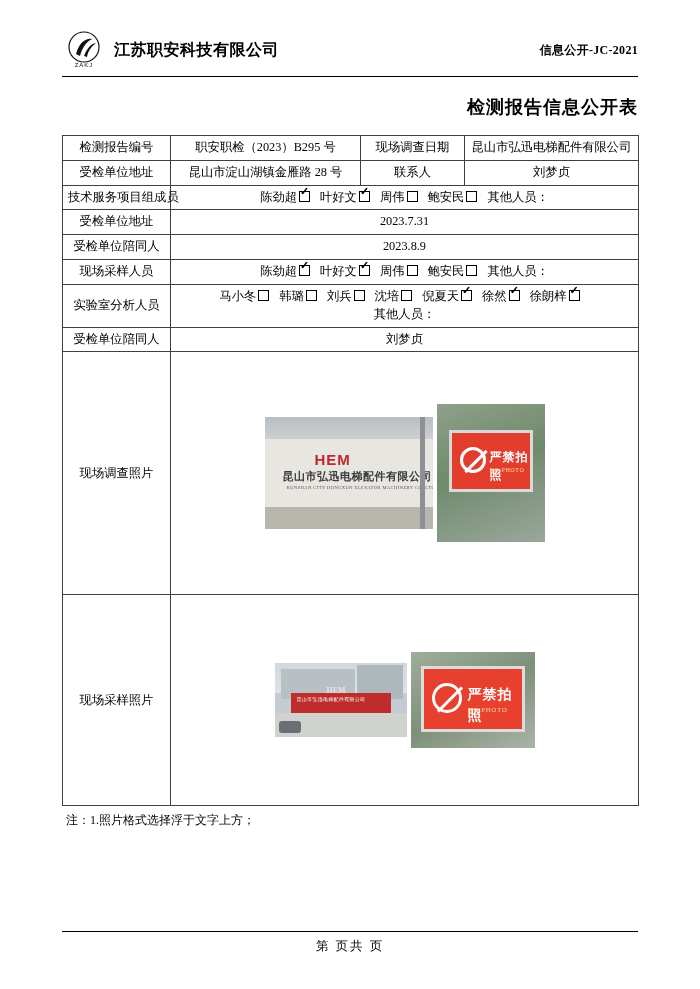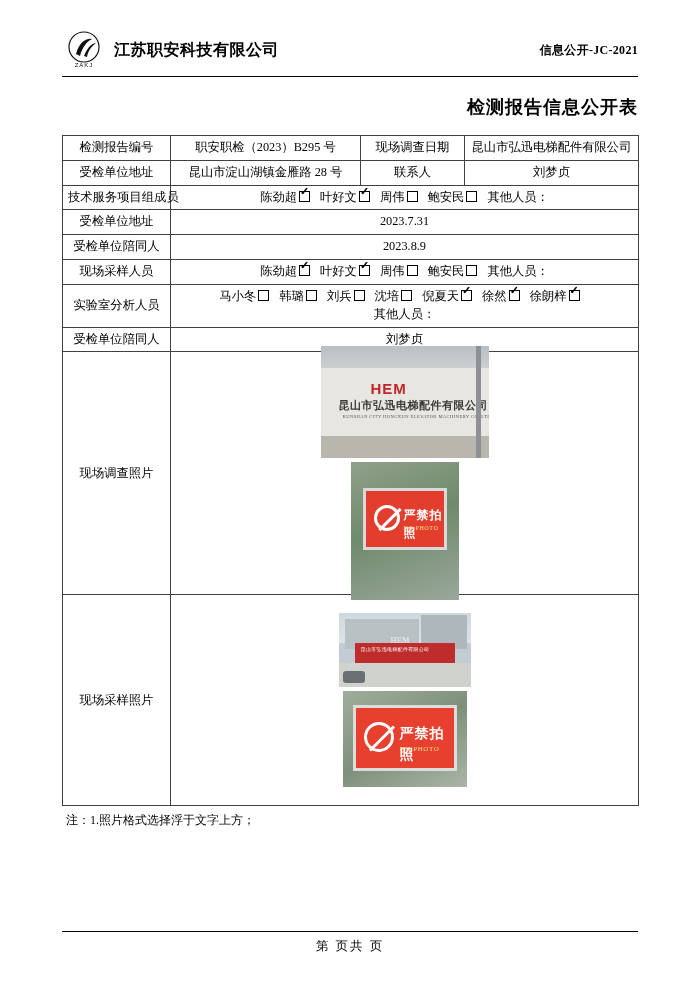--- a/index.html
+++ b/index.html
@@ -121,21 +121,20 @@
     padding: 0;
     position: relative;
   }
   .photo-wrap {
     position: absolute;
     inset: 0;
     display: flex;
     align-items: center;
     justify-content: center;
     gap: 4px;
-    flex-direction: column;
   }
   .photo-wrap.lower { align-items: center; }
 
   
   .ph {
     position: relative;
     overflow: hidden;
     flex: none;
   }
   

